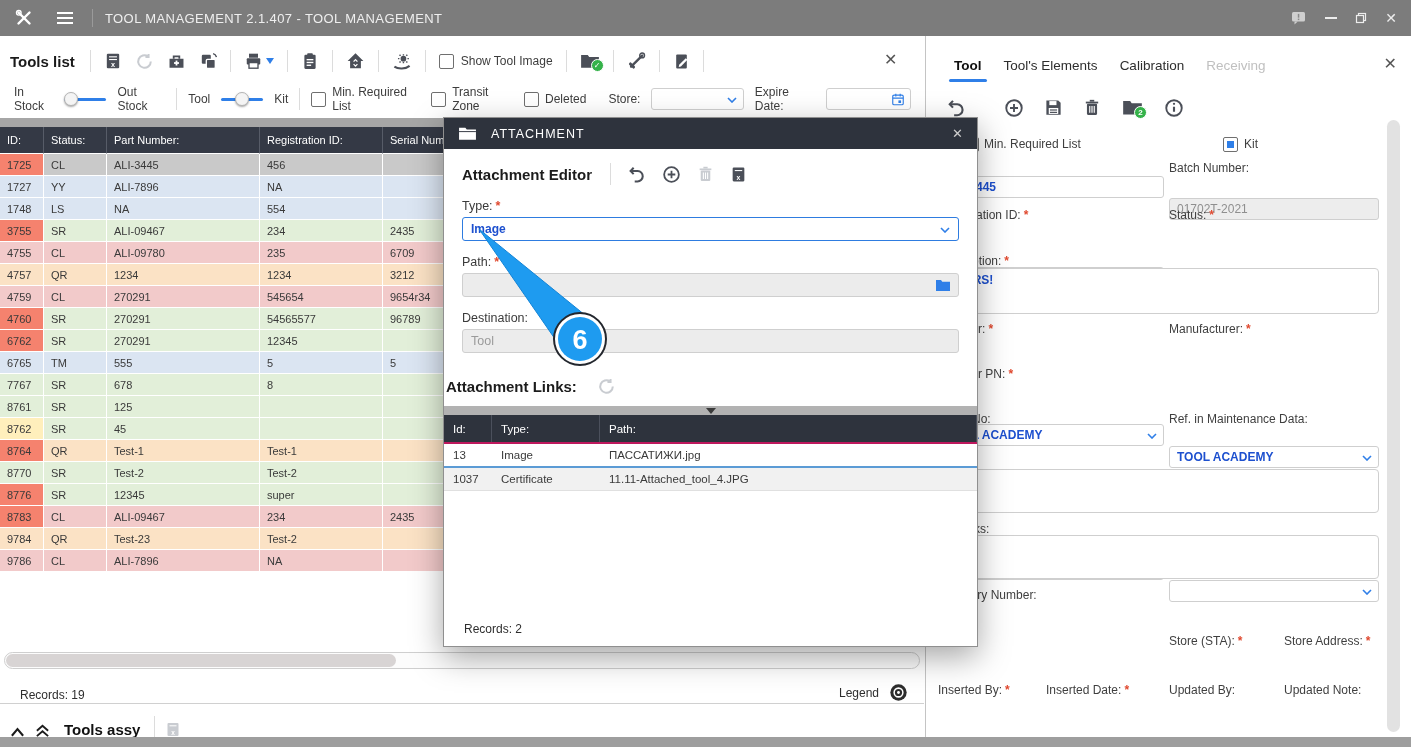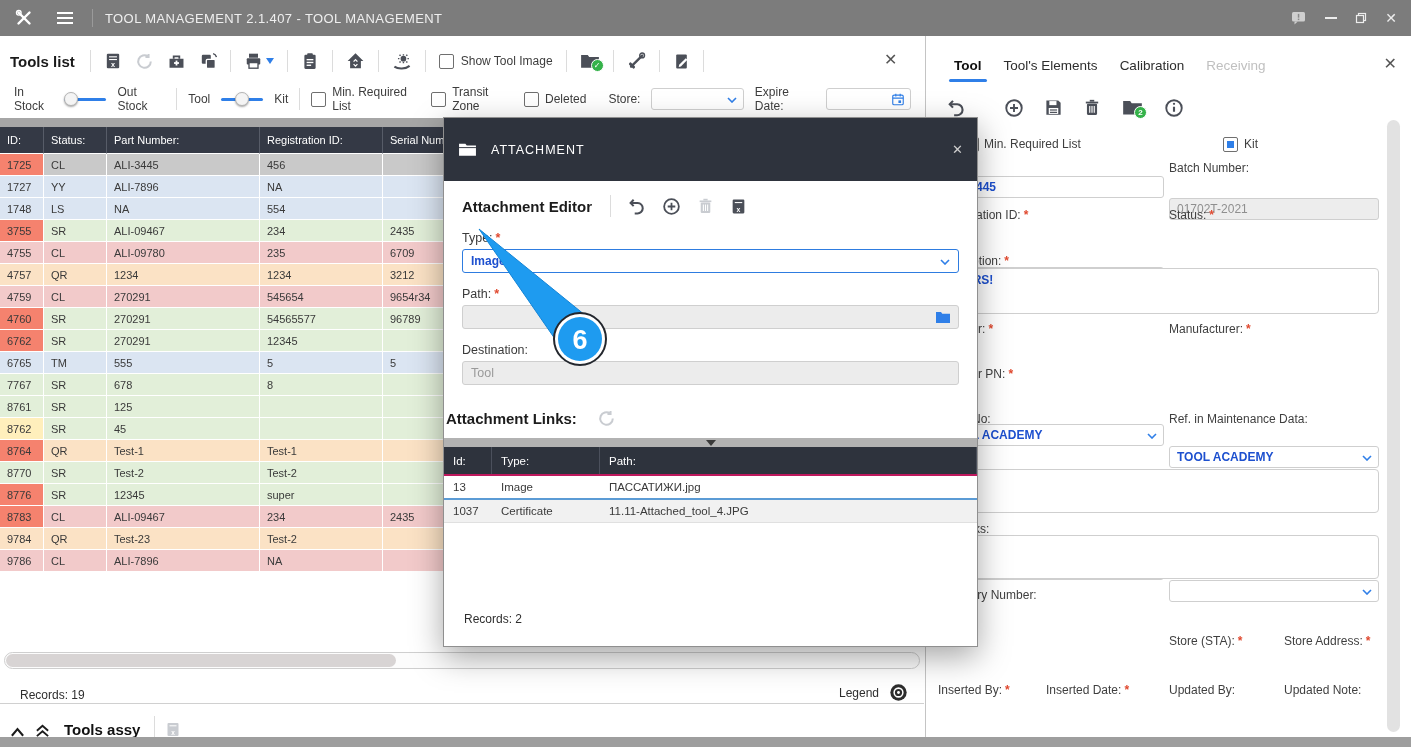--- a/index.html
+++ b/index.html
@@ -88,41 +88,41 @@
         padding:4px 7px;font-size:12px}
   .rp-scroll{position:absolute;top:84px;right:11px;width:13px;height:612px;border-radius:7px;background:#e2e2e2}
   .folder-badge{position:relative}
   .badge{position:absolute;right:-4px;bottom:-3px;width:11px;height:11px;border-radius:50%;
          background:#35b24a;border:1px solid #fff;color:#fff;font-size:8px;font-weight:700;
          display:flex;align-items:center;justify-content:center;line-height:1}
 
   
   .modal{position:absolute;left:443px;top:117px;width:535px;height:530px;background:#fff;
          border:1px solid #8f8f8f;box-shadow:0 10px 30px rgba(0,0,0,.35);z-index:40;box-sizing:border-box}
-  .modal-header{height:31px;background:#2e333d;display:flex;align-items:center;padding:16px 14px;color:#fff}
+  .modal-header{height:31px;background:#2e333d;display:flex;align-items:center;padding:0 14px;color:#fff}
   .modal-title{font-size:12.5px;letter-spacing:1px;margin-left:14px}
   .modal-x{margin-left:auto;color:#cfcfcf;font-size:13px}
   .m-editor-row{display:flex;align-items:center;gap:16px;margin:14px 18px 0}
   .m-editor-title{font-size:15px;font-weight:700;color:#1c1c1c;margin-right:2px}
   .m-label{font-size:12.5px;color:#3a3a3a;margin:14px 18px 0}
   .m-field{margin:4px 18px 0;height:24px;border:1px solid #cfcfcf;border-radius:3px;display:flex;
            align-items:center;padding:0 8px;font-size:12.5px;position:relative;box-sizing:border-box}
   .m-field.focus{border-color:#2e7ce0}
   .m-field.disabled{background:#ececec;color:#9a9a9a}
   .m-links-row{display:flex;align-items:center;gap:18px;margin:24px 2px 0}
   .m-splitter{margin-top:10px;height:9px;background:#b2b2b2;display:flex;align-items:center;justify-content:center}
   .m-splitter .tri{width:0;height:0;border-left:5px solid transparent;border-right:5px solid transparent;
                    border-top:6px solid #3a3a3a}
   .l-header{height:27px;display:grid;grid-template-columns:48px 108px 1fr;background:#2e333d;color:#fff;font-size:12px}
   .l-header .l-cell{border-right:1px solid #4b505c;color:#fff}
   .l-cell{display:flex;align-items:center;padding:0 9px;font-size:11.5px;color:#3a3a3a;overflow:hidden;white-space:nowrap}
   .l-row{display:grid;grid-template-columns:48px 108px 1fr;height:22px;background:#fff}
   .l-row.selected{border-top:2px solid #be185d;border-bottom:2px solid #5b9bd5}
   .l-row.alt{background:#f1f1f1;border-bottom:1px solid #e0e0e0}
-  .m-records{position:absolute;left:20px;bottom:20px;font-size:12px;color:#2e2e2e}
+  .m-records{position:absolute;left:20px;bottom:10px;font-size:12px;color:#2e2e2e}
 
   .callout{position:absolute;top:0;left:0;z-index:60;pointer-events:none}
 </style>
 </head>
 <body>
 
 <div class="titlebar">
   <span class="tb-appicon">
     <svg width="20" height="20" viewBox="0 0 20 20" fill="none" stroke="#fff">
       <path d="M4.5 15.5 15.5 4.5" stroke-width="2.4" stroke-linecap="round"></path>

